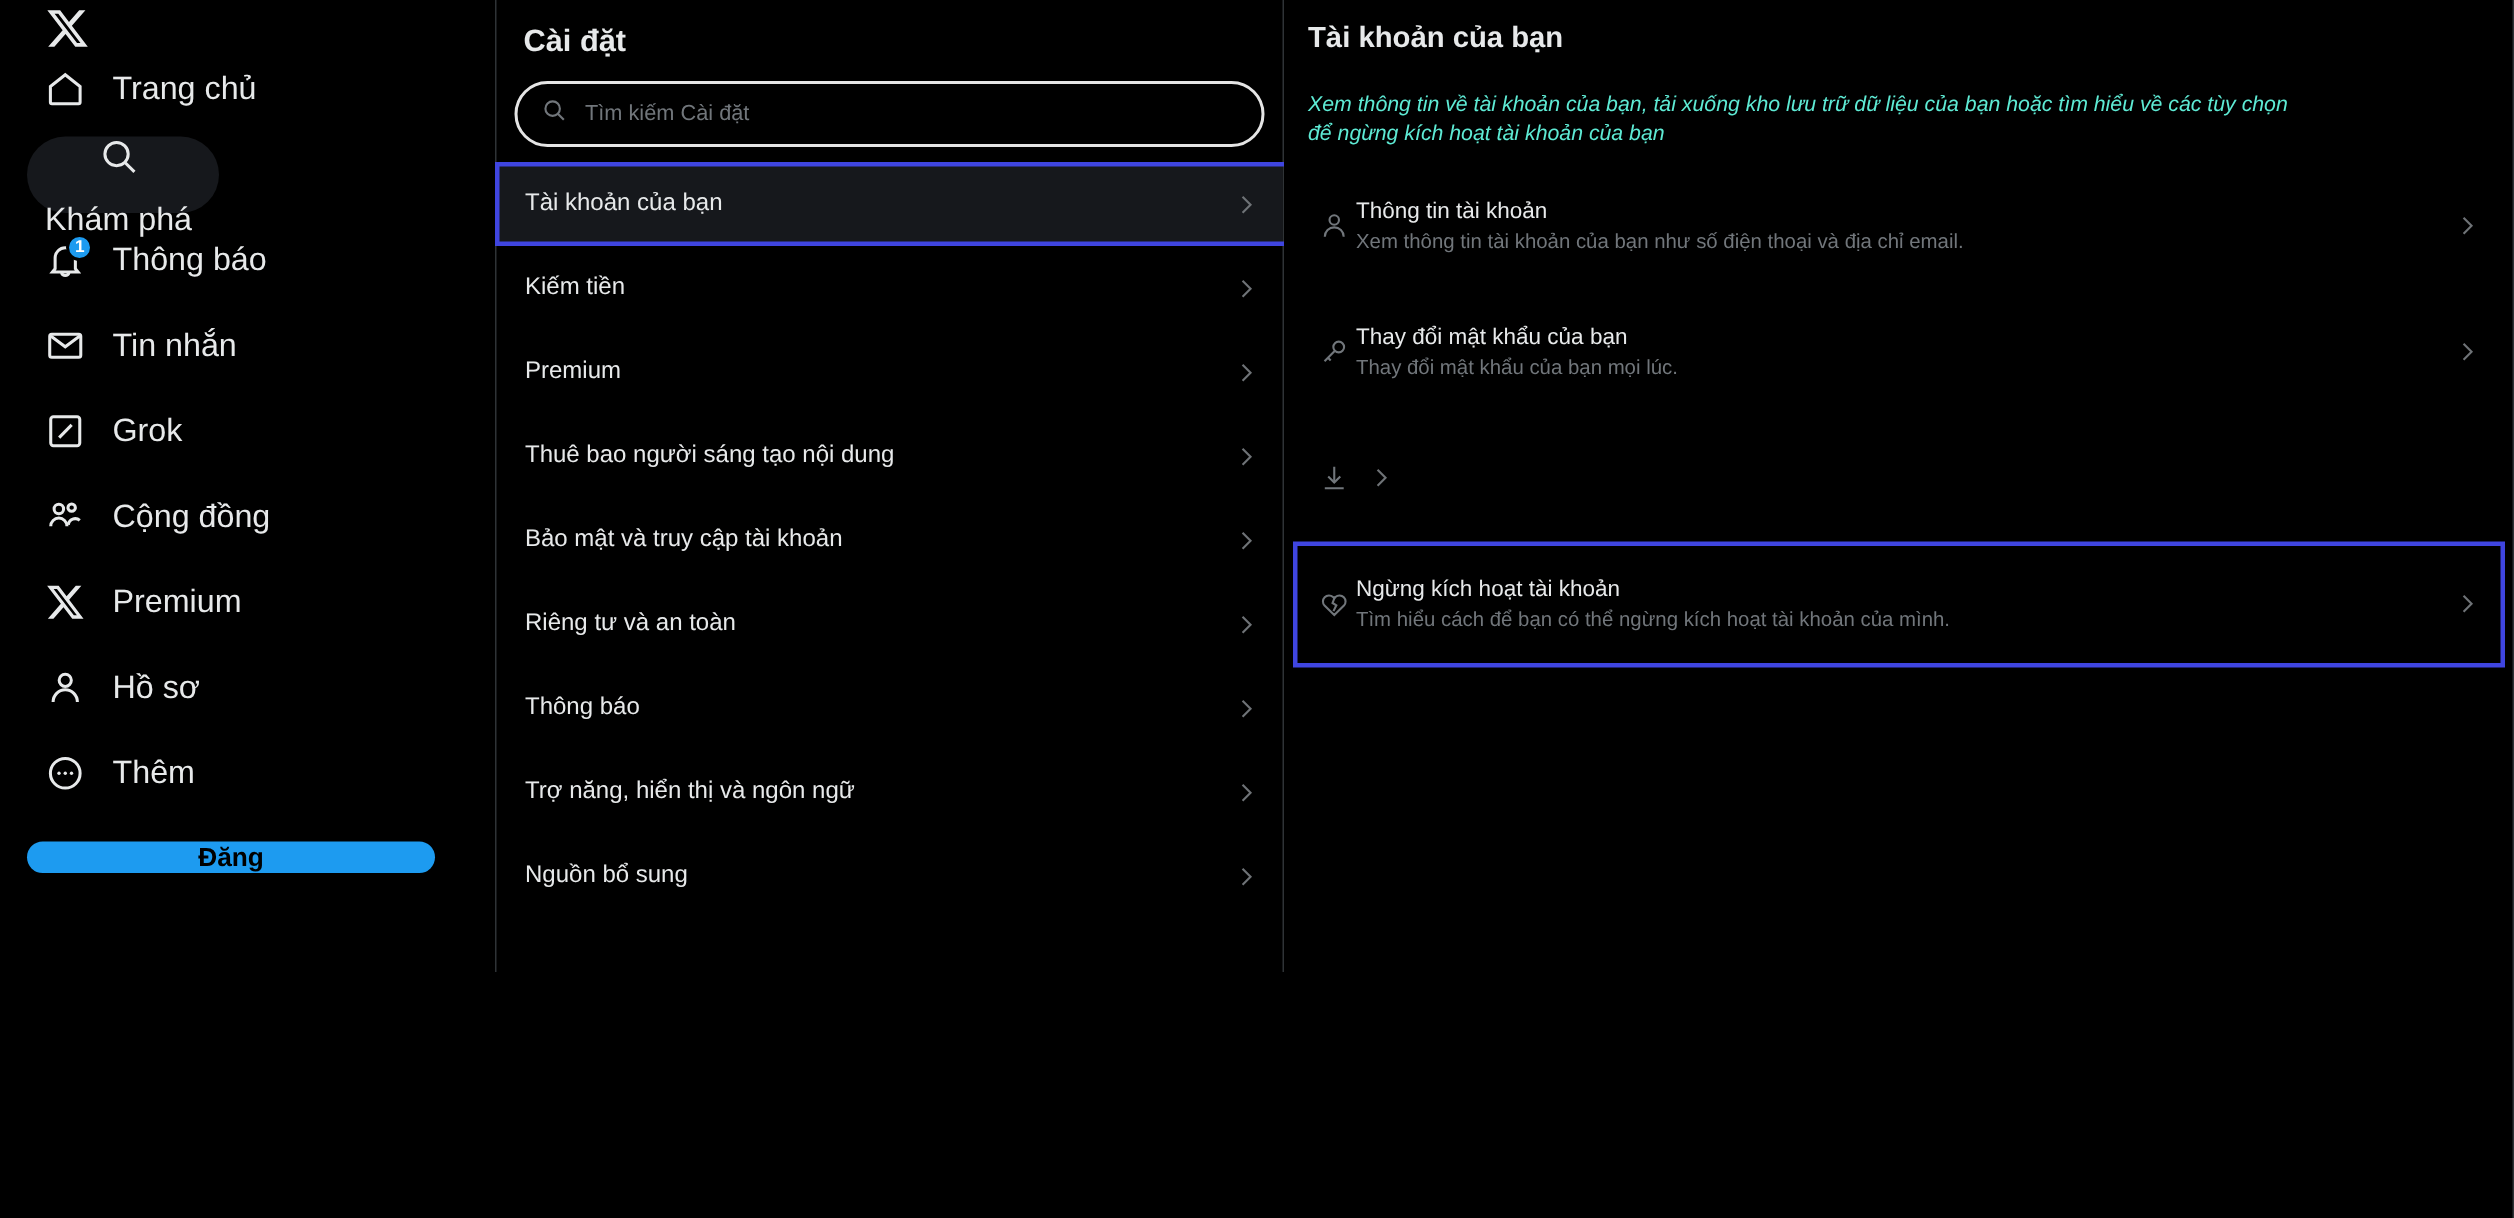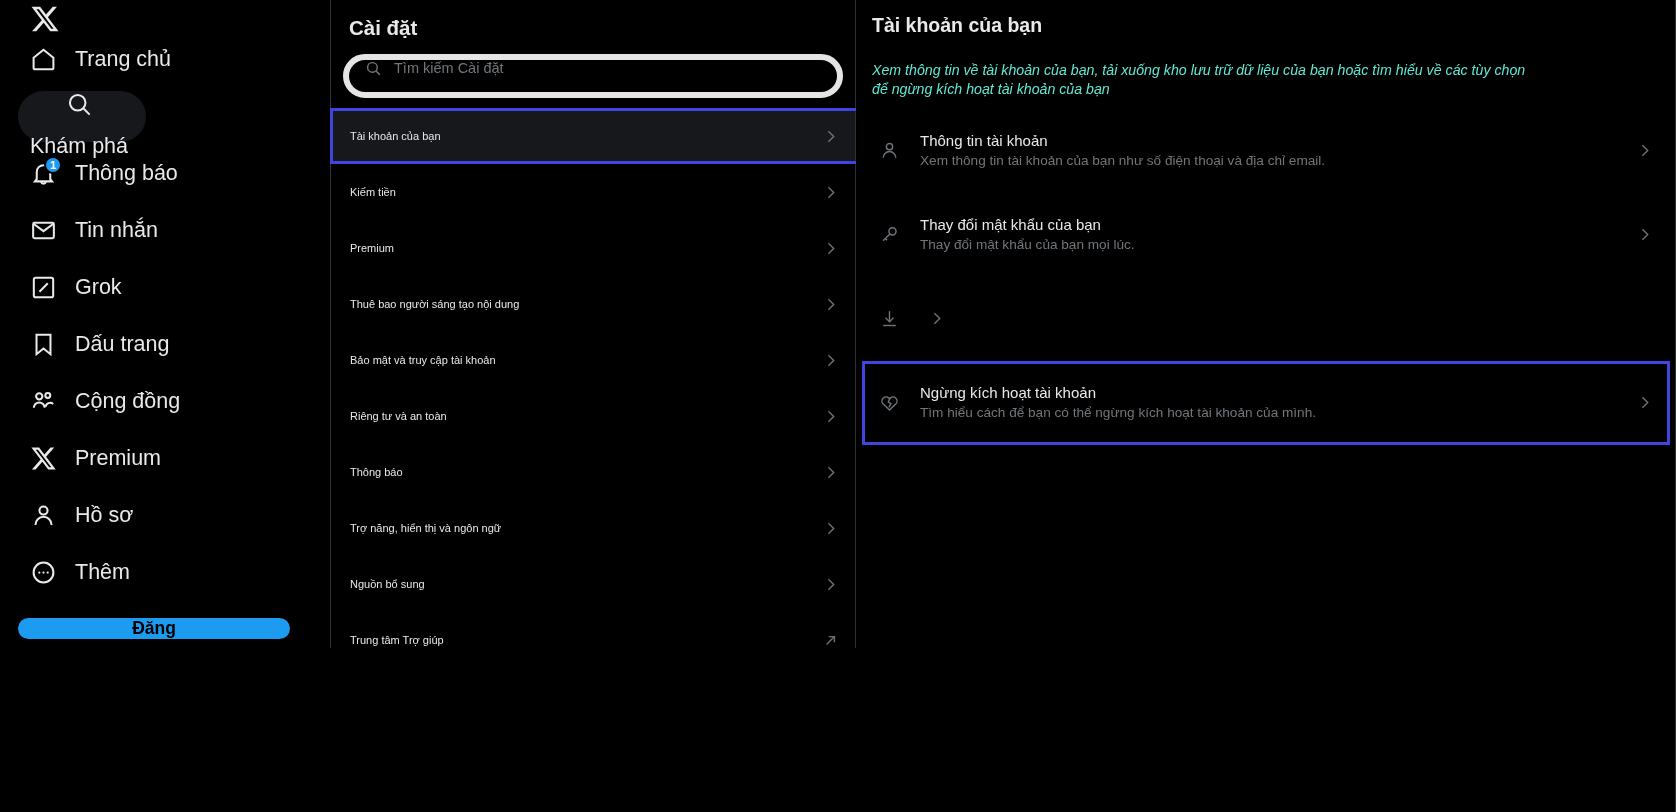--- a/index.html
+++ b/index.html
@@ -69,37 +69,37 @@
     background: #000;
     position: relative;
   }
   .settings-title {
     font-size: 20.5px; font-weight: 700;
     padding: 16px 18px 14px 18px;
     color: #e7e9ea;
   }
   .search-wrap { padding: 0 12px 10px 12px; }
   .search-box {
-    display: flex; gap: 12px;
+    display: flex; align-items: center; gap: 12px;
     height: 44px; border-radius: 999px;
-    border: 6px solid #e5e5e5;
+    border: 2px solid #e5e5e5;
     background: #000;
     padding: 0 16px;
   }
   .search-box svg { width: 17px; height: 17px; stroke: #71767b; fill: none; stroke-width: 2; flex: 0 0 17px; }
   .search-box .ph { font-size: 14.5px; color: #71767b; }
 
   .set-item {
     display: flex; align-items: center; justify-content: space-between;
     height: 56px;
     padding: 0 16px 0 19px;
     cursor: pointer;
     position: relative;
   }
-  .set-item .lbl { font-size: 11px; color: #e7e9ea; }
+  .set-item .lbl { font-size: 16px; color: #e7e9ea; }
   .set-item .chev { color: #71767b; display: flex; align-items: center; }
   .set-item .chev svg { width: 17px; height: 17px; stroke: #6e7276; fill: none; stroke-width: 2; }
   .set-item.selected { background: #16181c; }
   .set-item.selected::after {
     content: ""; position: absolute;
     left: -1px; top: 0; right: -7px; bottom: 0;
     border: 3px solid #3f45e0;
     pointer-events: none;
   }
   .set-item.selected::before {
@@ -123,21 +123,21 @@
   .detail-desc {
     margin-top: 24px;
     font-size: 14.2px; line-height: 1.33;
     color: #5eead4;
     max-width: 660px;
     font-style: italic;
   }
   .detail-list { margin-top: 10px; }
   .detail-item {
     display: flex; align-items: center;
-    gap: 20px;
+    gap: 4px;
     padding: 14px 22px 14px 22px;
     min-height: 84px;
     cursor: pointer;
     position: relative;
   }
   .detail-item .dicon { width: 22px; flex: 0 0 22px; display: flex; align-items: center; justify-content: center; }
   .detail-item .dicon svg { width: 21px; height: 21px; stroke: #71767b; fill: none; stroke-width: 1.6; }
   .detail-text { flex: 1 1 auto; min-width: 0; }
   .detail-item .dtitle { font-size: 15px; color: #e7e9ea; margin-bottom: 3px; }
   .detail-item .dsub { font-size: 13.6px; color: #71767b; line-height: 1.3; }
@@ -203,28 +203,20 @@
             <svg viewBox="0 0 24 24">
               <rect x="3.4" y="3.4" width="17.2" height="17.2" rx="1.6"></rect>
               <line x1="8.4" y1="15.8" x2="15.8" y2="8.2"></line>
             </svg>
           </span>
           <span class="nav-label">Grok</span>
         </div>
         <div class="nav-item">
           <span class="nav-icon">
             <svg viewBox="0 0 24 24">
-              <path d="M5.8 3.4h12.4v17.2L12 15.6l-6.2 5z"></path>
-            </svg>
-          </span>
-          <span class="nav-label">Dấu trang</span>
-        </div>
-        <div class="nav-item">
-          <span class="nav-icon">
-            <svg viewBox="0 0 24 24">
               <circle cx="8.2" cy="7.4" r="2.8"></circle>
               <circle cx="15.8" cy="6.6" r="2.2"></circle>
               <path d="M3.4 17.6a4.8 4.8 0 0 1 9.6 0"></path>
               <path d="M13.8 16.8a4.1 4.1 0 0 1 6.8-2.6"></path>
             </svg>
           </span>
           <span class="nav-label">Cộng đồng</span>
         </div>
         <div class="nav-item">
           <span class="nav-icon">
@@ -337,29 +329,20 @@
           </span>
         </div>
         <div class="set-item">
           <span class="lbl">Nguồn bổ sung</span>
           <span class="chev">
             <svg viewBox="0 0 24 24">
               <polyline points="9,4.5 16.5,12 9,19.5"></polyline>
             </svg>
           </span>
         </div>
-        <div class="set-item">
-          <span class="lbl">Trung tâm Trợ giúp</span>
-          <span class="chev">
-            <svg viewBox="0 0 24 24">
-              <line x1="6.5" y1="17.5" x2="17.5" y2="6.5"></line>
-              <polyline points="9.5,6.5 17.5,6.5 17.5,14.5"></polyline>
-            </svg>
-          </span>
-        </div>
       </div>
   </section>
 
   <section class="detail-col">
     <div class="detail-head">
       <div class="detail-title">Tài khoản của bạn</div>
       <div class="detail-desc">Xem thông tin về tài khoản của bạn, tải xuống kho lưu trữ dữ liệu của bạn hoặc tìm hiểu về các tùy chọn để ngừng kích hoạt tài khoản của bạn</div>
     </div>
     <div class="detail-list" id="detail-items">
         <div class="detail-item">

